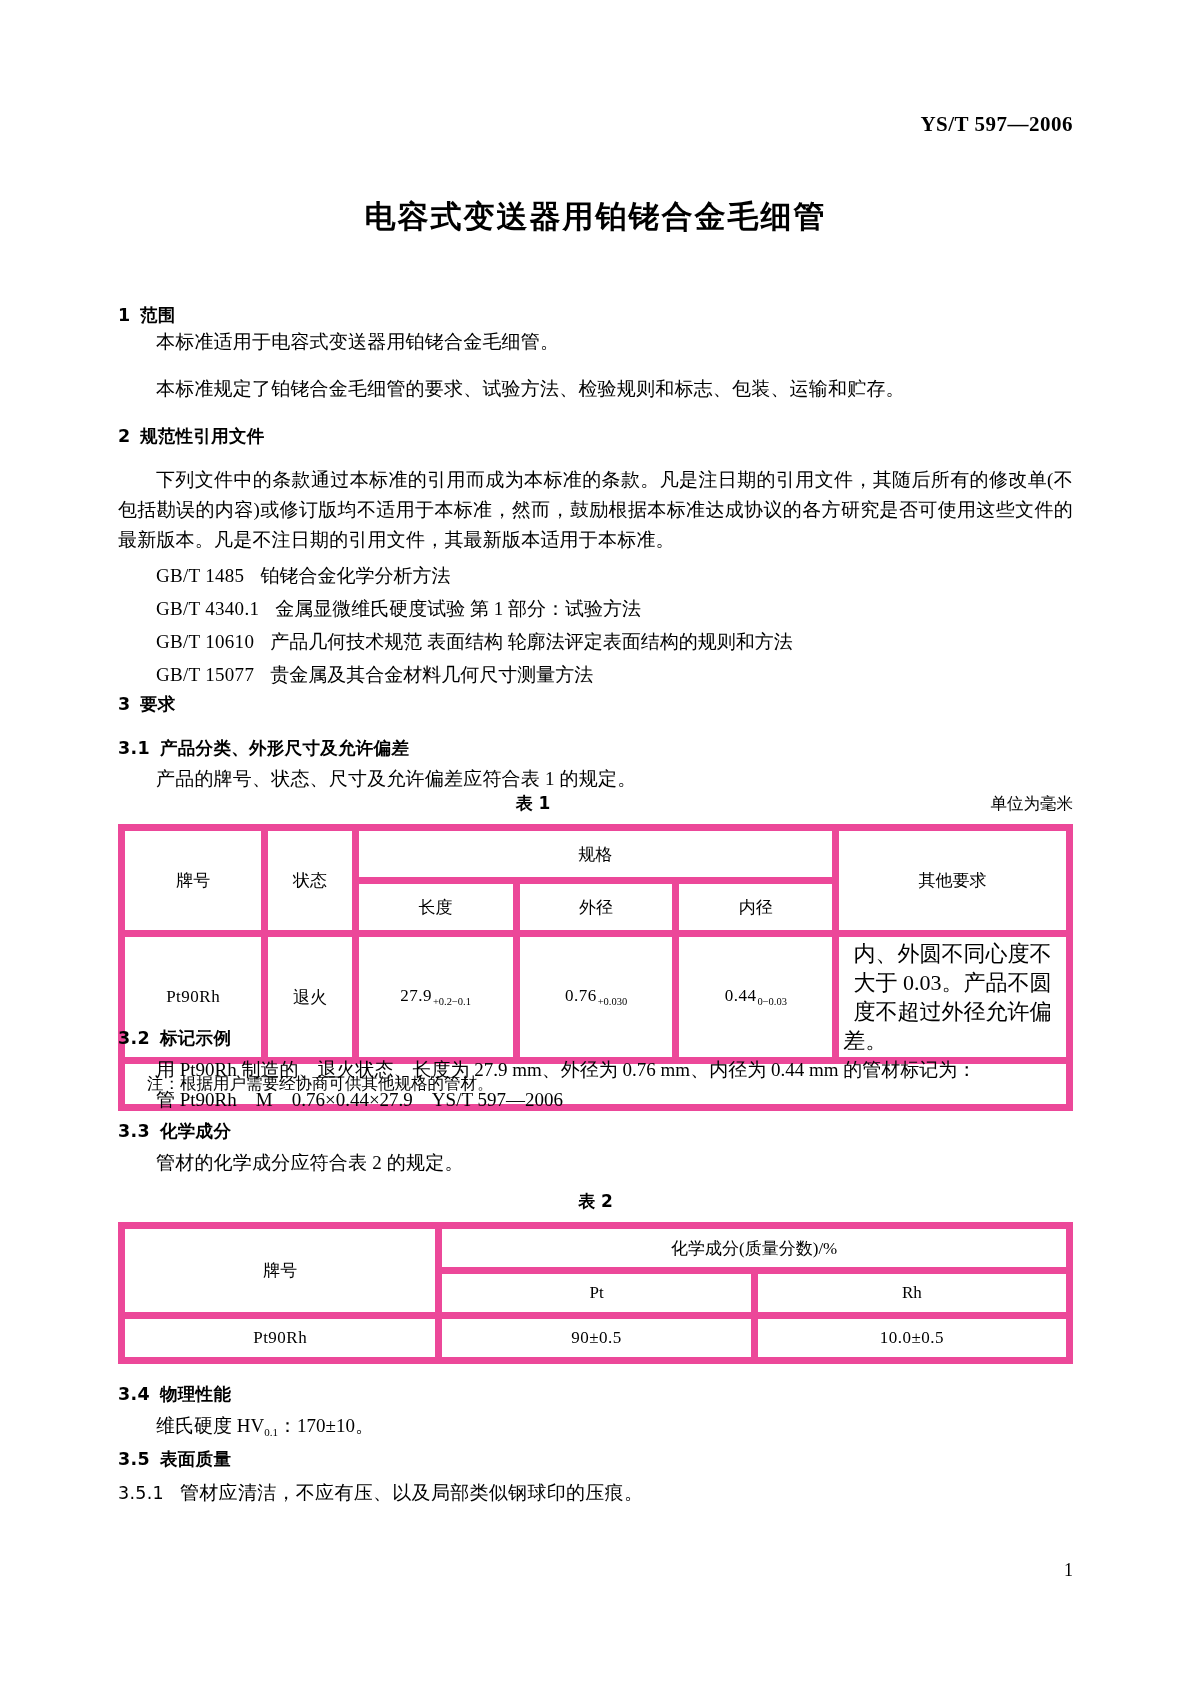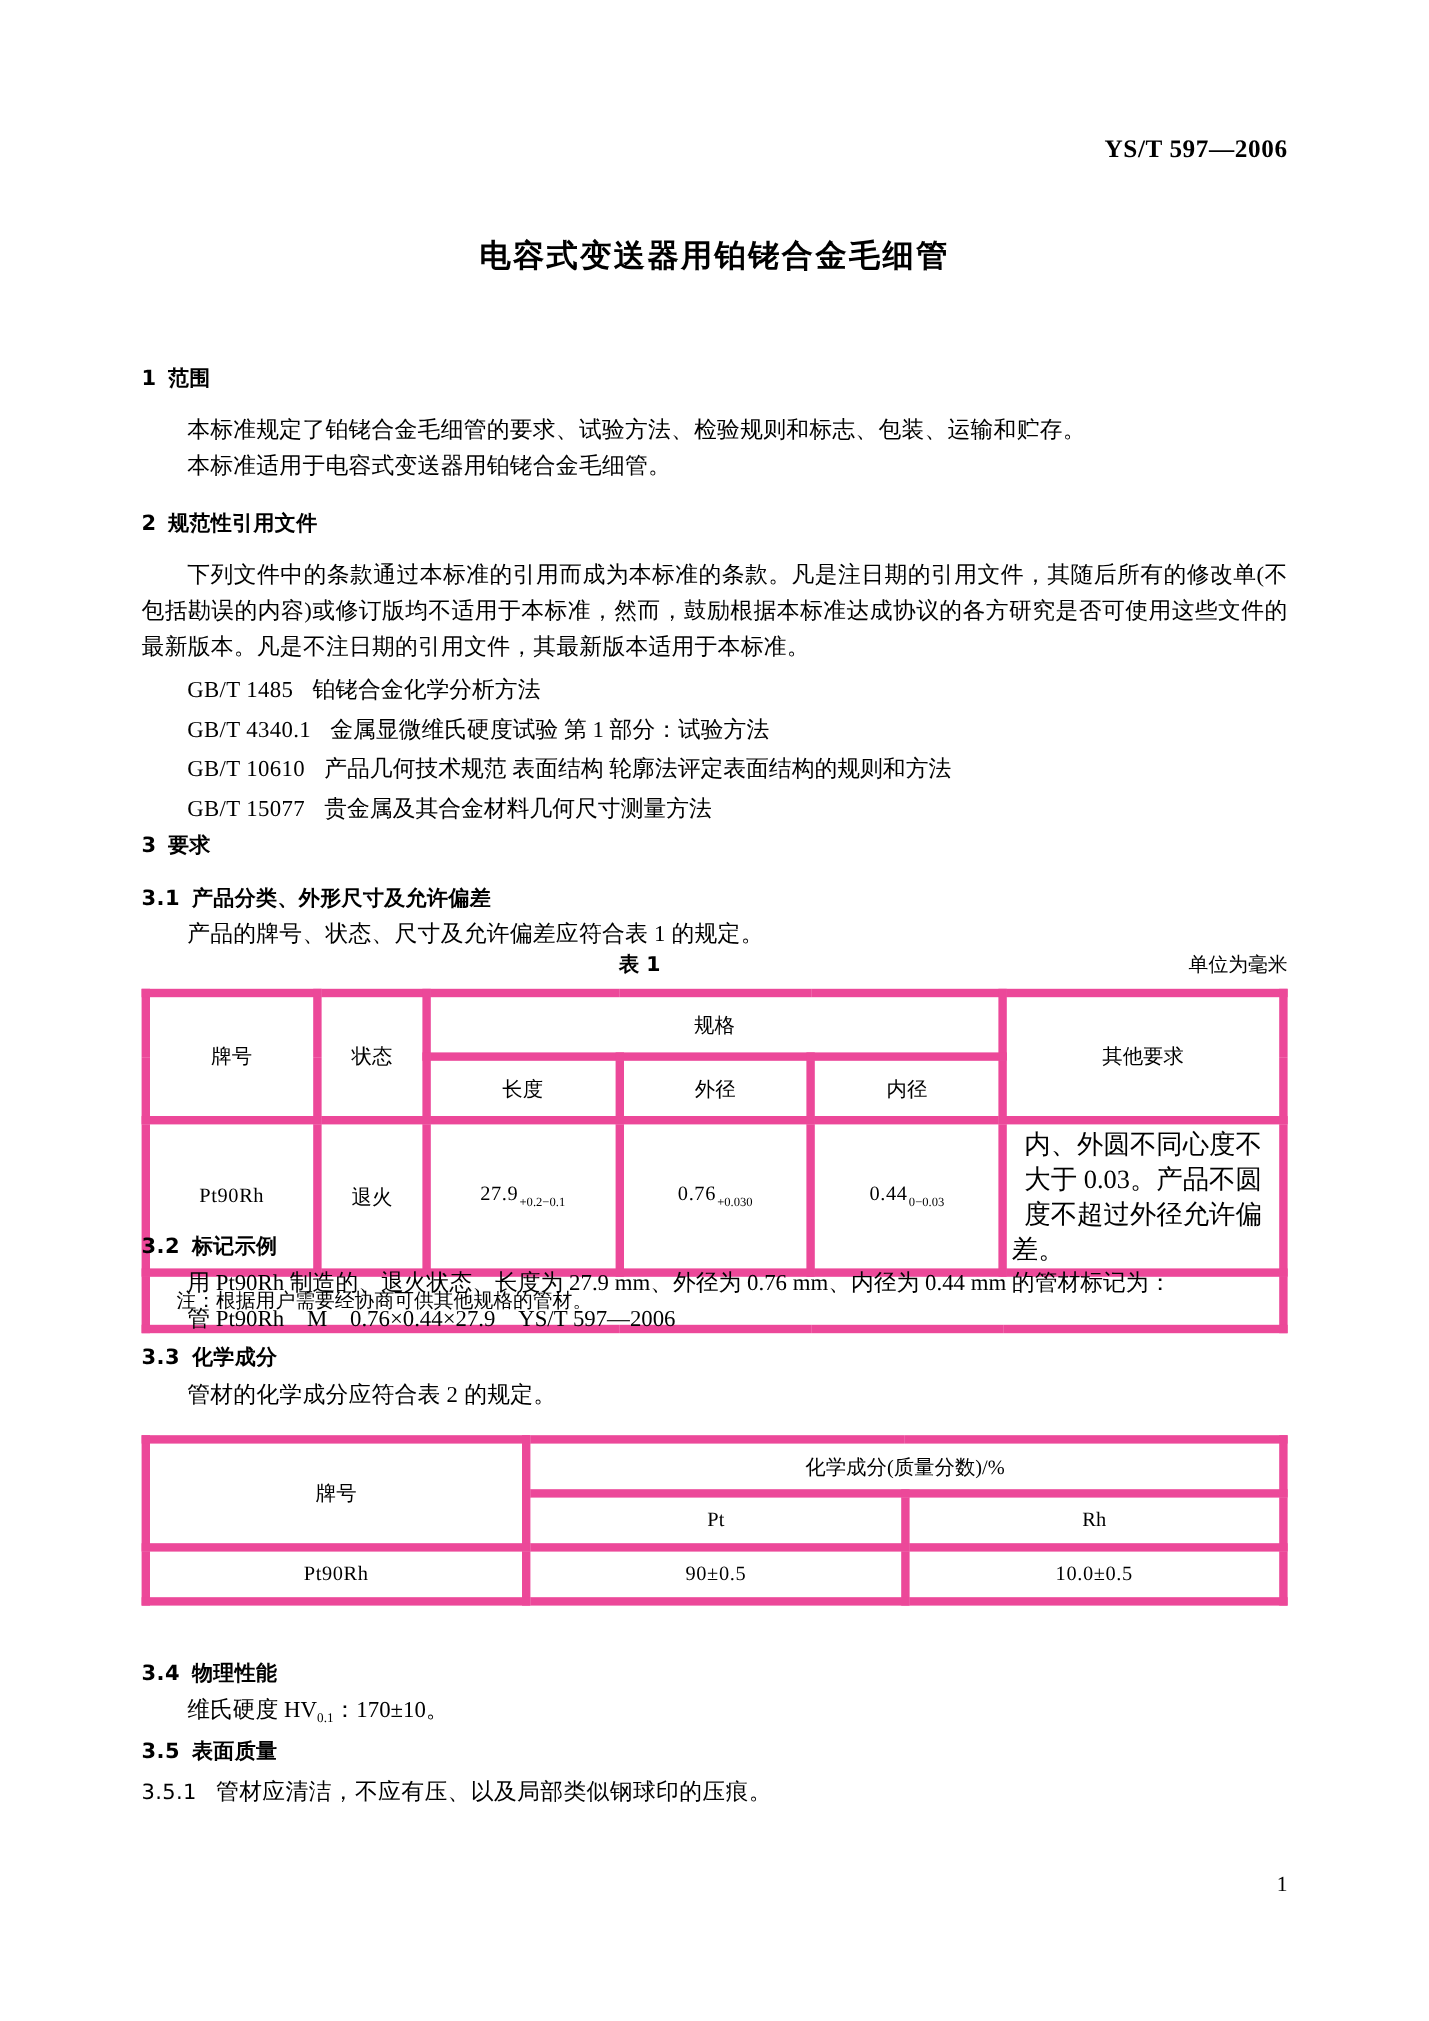--- a/index.html
+++ b/index.html
@@ -42,21 +42,21 @@
 
   
   .doc-title {
     position: absolute;
     left: 0;
     top: 196px;
     width: 955px;
     text-align: center;
     font-family: "DejaVu Sans", "Liberation Sans", sans-serif;
     font-weight: bold;
-    font-size: 26px;
+    font-size: 31px;
     letter-spacing: 2px;
   }
 
   
   .block { position: absolute; left: 0; width: 955px; }
 
   h2.sec {
     margin: 0;
     font-family: "DejaVu Sans", "Liberation Sans", sans-serif;
     font-weight: bold;
@@ -190,22 +190,22 @@
   <div class="content">
 
     <div class="runhead">YS/T 597—2006</div>
 
     <div class="doc-title">电容式变送器用铂铑合金毛细管</div>
 
     <div class="block" style="top:303px;">
       <h2 class="sec">
         <span class="num">1</span><span>范围</span>
       </h2>
+      <p class="para indent">本标准适用于电容式变送器用铂铑合金毛细管。</p>
       <p class="para indent" style="margin-top:17px;">本标准规定了铂铑合金毛细管的要求、试验方法、检验规则和标志、包装、运输和贮存。</p>
-      <p class="para indent">本标准适用于电容式变送器用铂铑合金毛细管。</p>
     </div>
 
     <div class="block" style="top:424px;">
       <h2 class="sec">
         <span class="num">2</span><span>规范性引用文件</span>
       </h2>
       <p class="para indent" style="margin-top:17px;">下列文件中的条款通过本标准的引用而成为本标准的条款。凡是注日期的引用文件，其随后所有的修改单(不包括勘误的内容)或修订版均不适用于本标准，然而，鼓励根据本标准达成协议的各方研究是否可使用这些文件的最新版本。凡是不注日期的引用文件，其最新版本适用于本标准。</p>
 
       <p class="ref" style="margin-top:4px;">
         <span class="code">GB/T 1485</span><span class="gap"></span><span>铂铑合金化学分析方法</span>
@@ -286,20 +286,23 @@
     </div>
 
     <div class="block" style="top:1119px;">
       <h2 class="sec">
         <span class="num wide">3.3</span><span>化学成分</span>
       </h2>
       <p class="para indent" style="margin-top:5px;">管材的化学成分应符合表 2 的规定。</p>
     </div>
 
     <div class="block" style="top:1190px;">
+      <div class="tbl-caption-row">
+        <div class="tbl-caption" style="width:955px;">表 2</div>
+      </div>
 
       <table class="std t2 outer-thick" style="margin-top:6px;">
         <tbody>
           <tr>
             <td rowspan="2" class="brandcell" style="width:320px;">牌号</td>
             <td colspan="2">化学成分(质量分数)/%</td>
           </tr>
           <tr>
             <td style="width:318px;">Pt</td>
             <td style="width:317px;">Rh</td>

